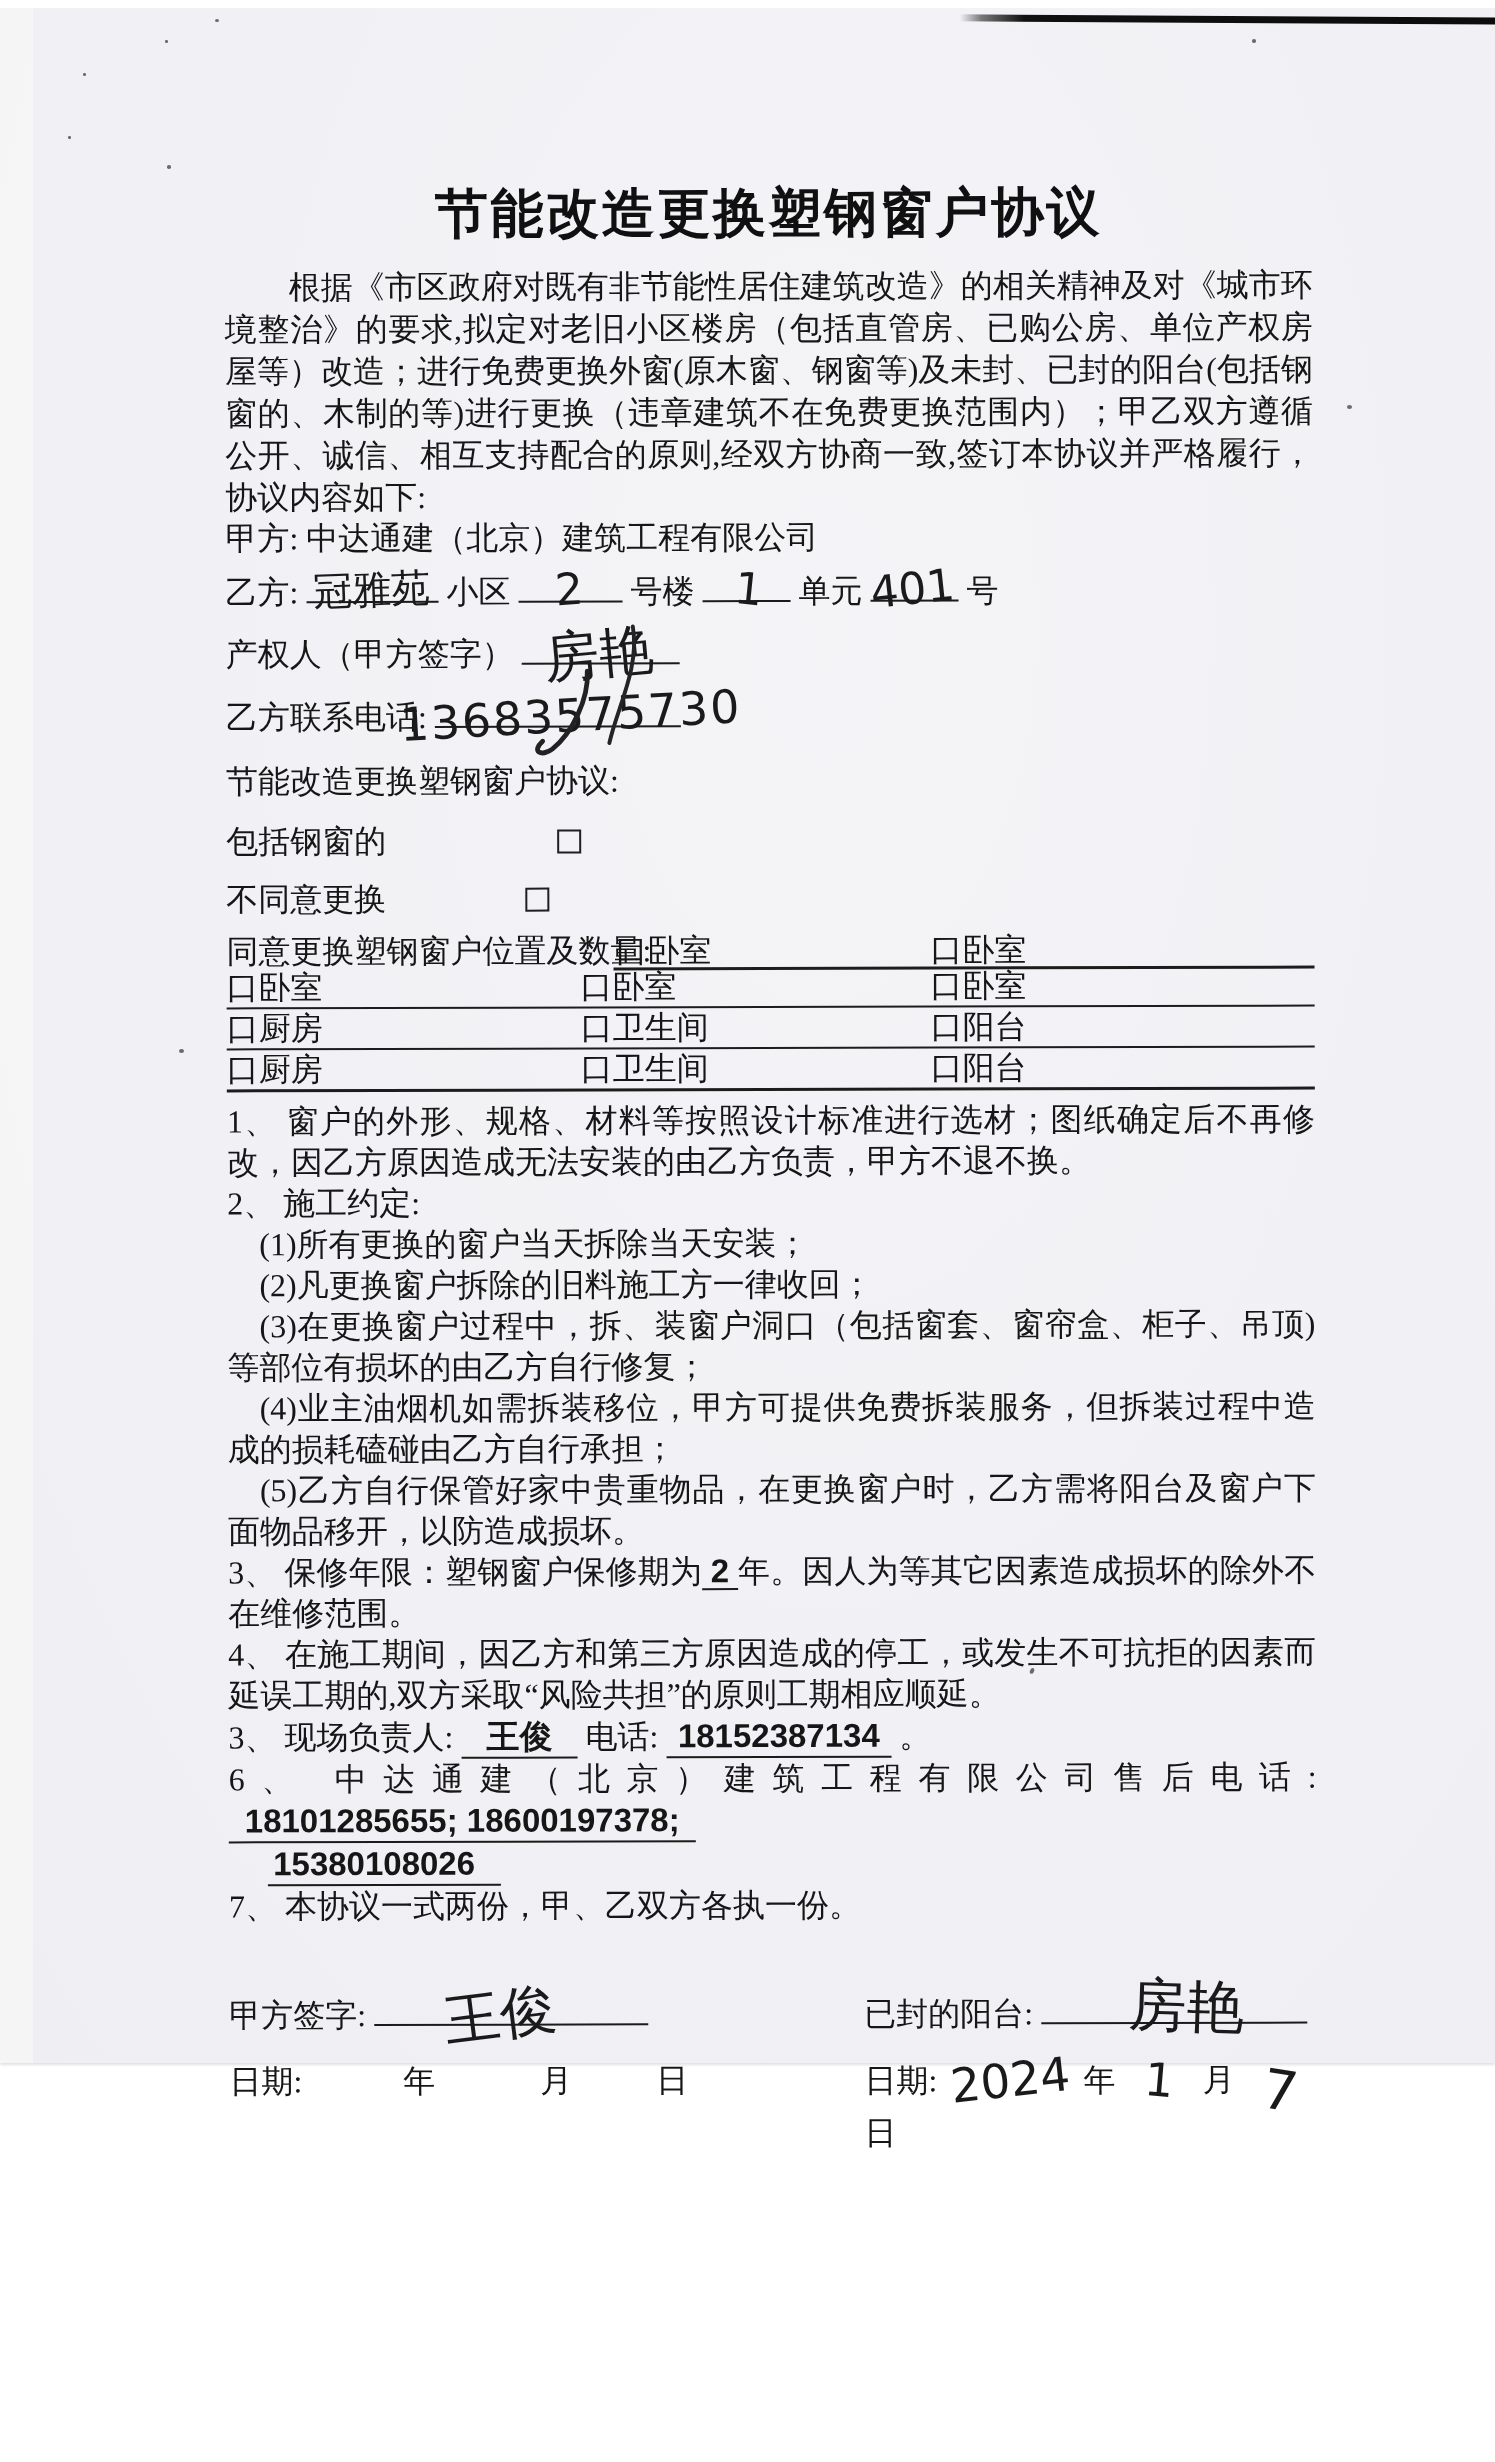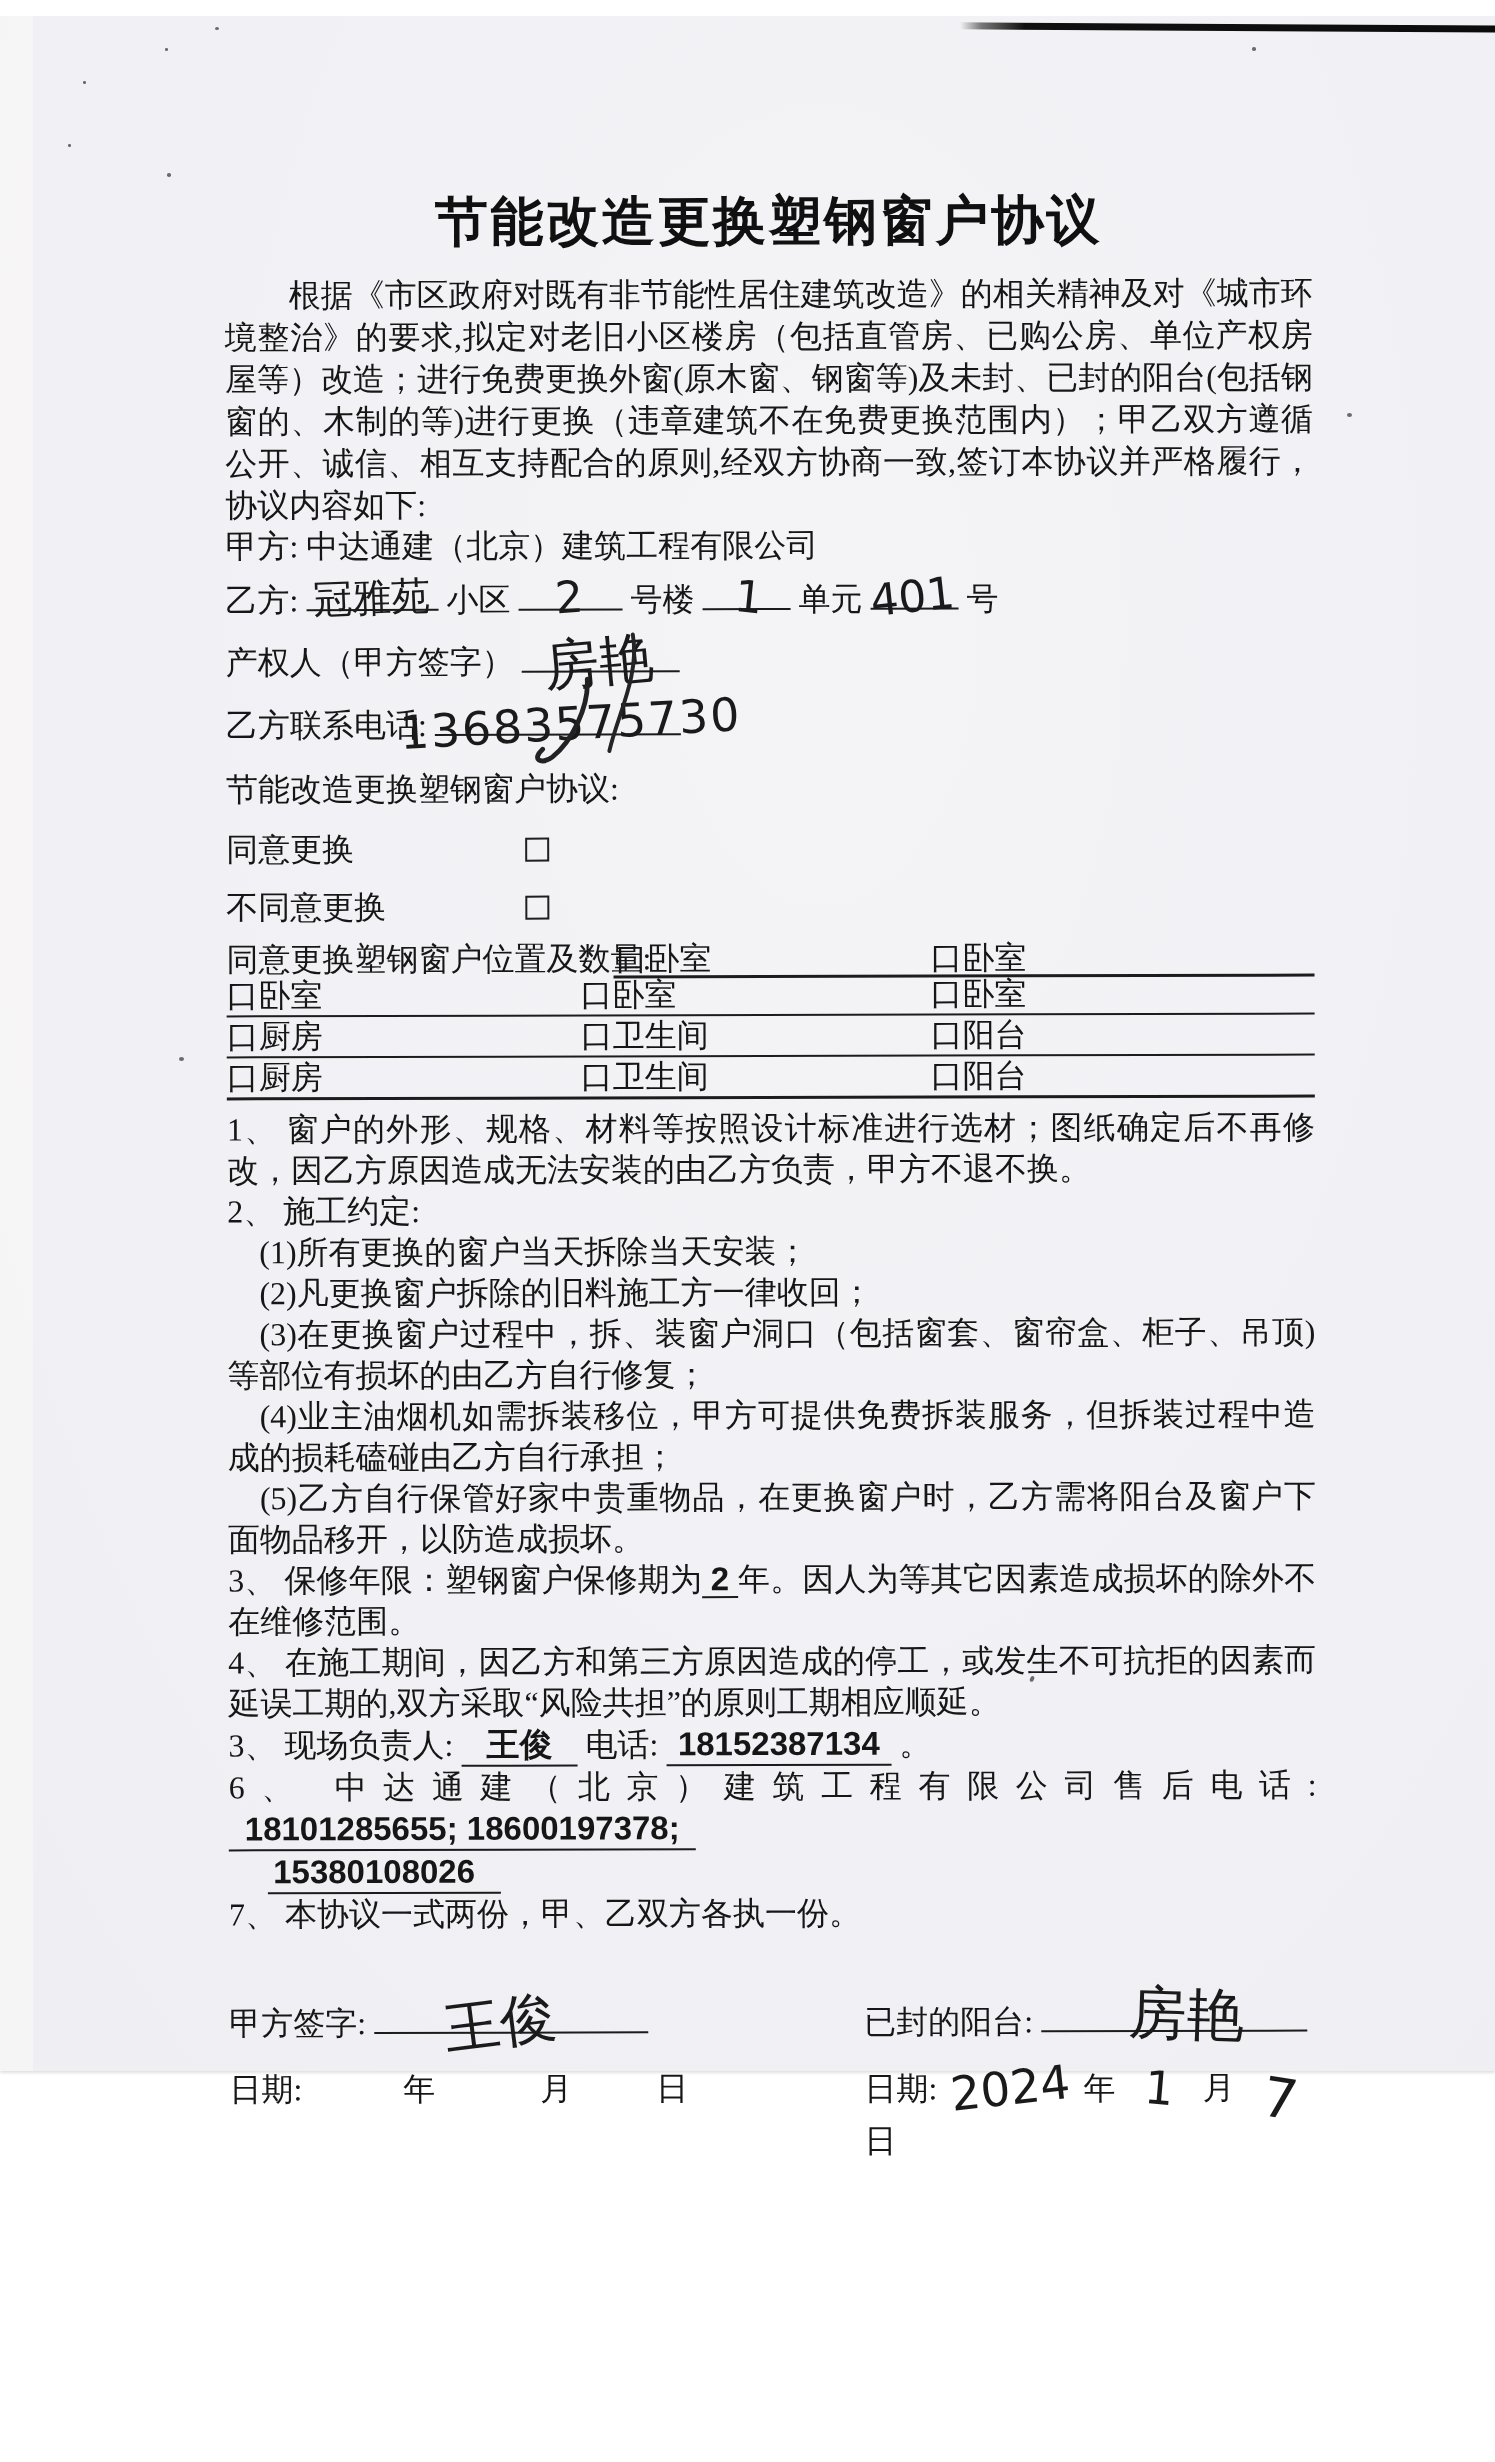--- a/index.html
+++ b/index.html
@@ -2,21 +2,21 @@
 <html style="font-size:14px"><head>
 <meta charset="utf-8">
 <style>
   html,body{margin:0;padding:0;}
   body{
     width:1495px;height:2462px;position:relative;background:#ffffff;overflow:hidden;
     font-family:"Liberation Serif","DejaVu Serif",serif;color:#161616;
   }
   
   .scan{
-    position:absolute;left:0;top:16px;width:1495px;height:2055px;
+    position:absolute;left:0;top:8px;width:1495px;height:2055px;
     background:radial-gradient(ellipse at 55% 30%, #f4f3f6 0%, #f1f0f4 60%, #efeef2 100%);
     box-shadow:0 1.8px 2.6px rgba(0,0,0,0.12);
   }
   .left-strip{position:absolute;left:0;top:0;width:33px;height:2055px;background:#f8f7f5;opacity:.75;}
   .top-black-line{
     position:absolute;left:960px;top:8px;width:538px;height:7px;
     background:linear-gradient(90deg, rgba(17,17,17,0) 0%, rgba(17,17,17,.55) 4%, #101010 12%, #0c0c0c 100%);
     transform:rotate(0.35deg);
   }
   .speck{position:absolute;background:#4a4a4a;border-radius:50%;opacity:.8;}
@@ -152,21 +152,21 @@
       <span class="slot" style="width:246px;">
         <span class="hw hw-abs" style="font-size:46px;letter-spacing:1.8px;bottom:-10.6px;transform:translateX(-46%) rotate(-3deg);">13683575730</span>
       </span>
     </div>
 
     <div class="row question-row">
       <span>节能改造更换塑钢窗户协议:</span>
     </div>
 
     <div class="row agree-row">
-      <span>同意更换</span>
+      <span>包括钢窗的</span>
       <span class="checkbox" style="margin-left:163px;"></span>
     </div>
 
     <div class="row disagree-row">
       <span>不同意更换</span>
       <span class="checkbox" style="margin-left:131px;"></span>
     </div>
 
     <div class="pos">
       <div class="pos-label-row">

